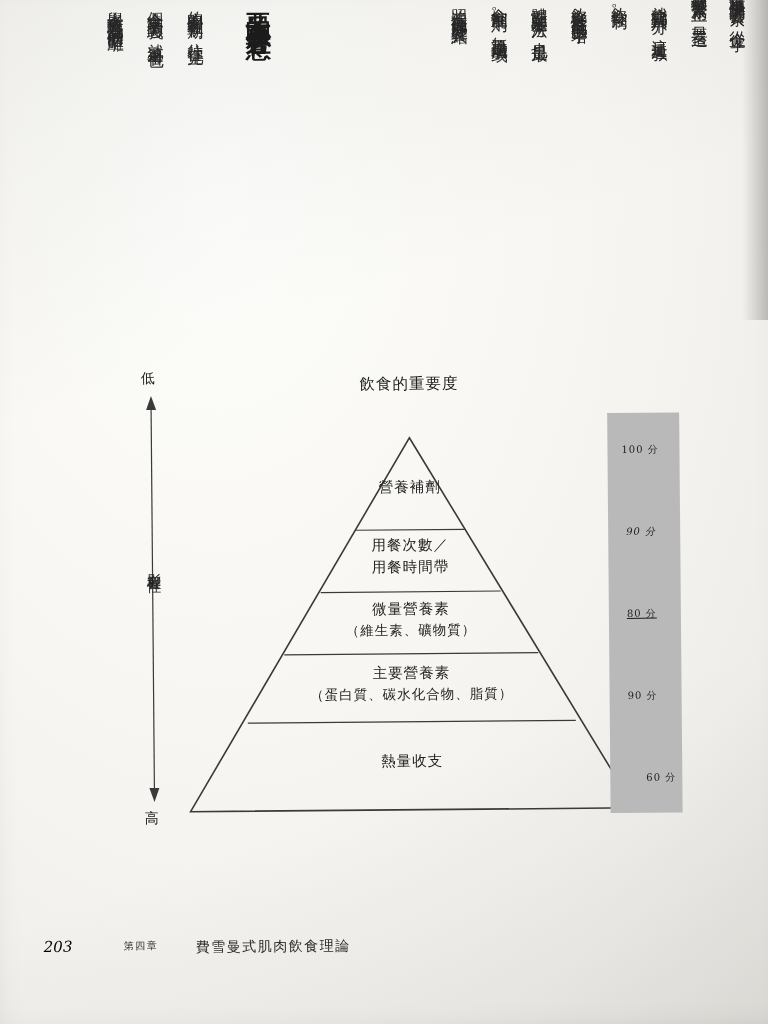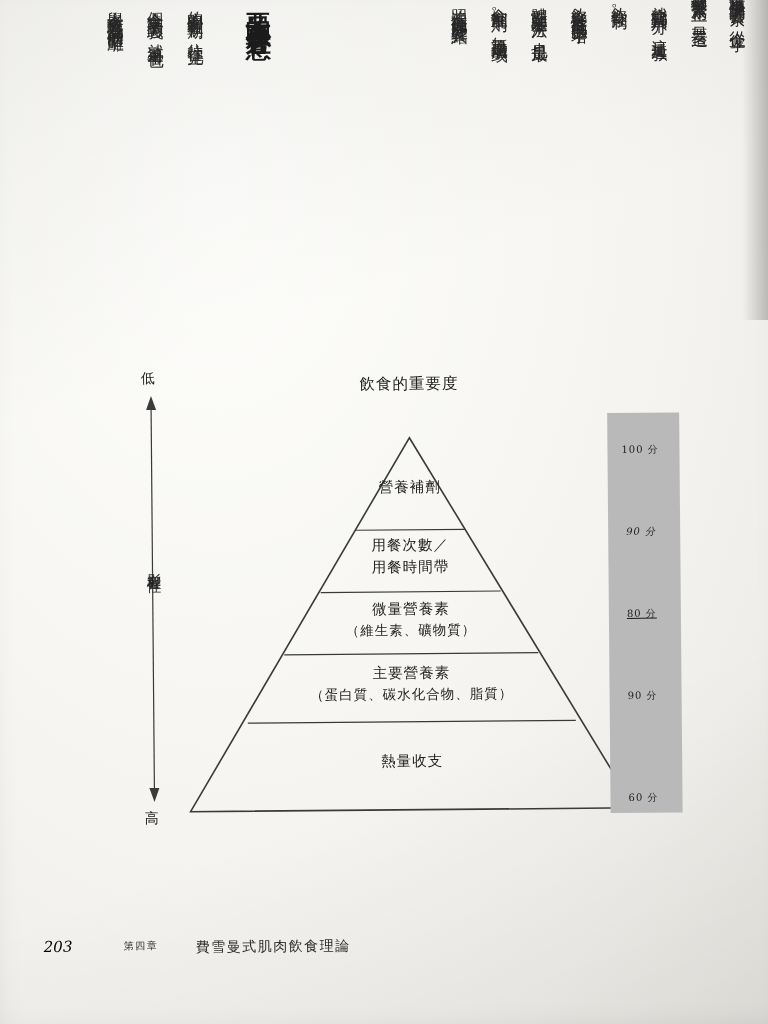--- a/index.html
+++ b/index.html
@@ -205,21 +205,21 @@
         <line x1="32" y1="42" x2="32" y2="432" stroke="#3a3a3a" stroke-width="1.2"></line>
         <polygon points="32,34 27,48 37,48" fill="#3a3a3a"></polygon>
         <polygon points="32,440 27,426 37,426" fill="#3a3a3a"></polygon>
       </svg>
 
       <div style="position:absolute; left:488px; top:55px; width:72px; height:400px; background:#b9b9b9;"></div>
       <div class="score" style="left:502px; top:85px;">100 分</div>
       <div class="score" style="left:506px; top:167px;font-style:italic;">90 分</div>
       <div class="score" style="left:506px; top:249px;text-decoration:underline;">80 分</div>
       <div class="score" style="left:506px; top:331px;">90 分</div>
-      <div class="score" style="left:506px; top:413px;margin-top:20px;">60 分</div>
+      <div class="score" style="left:524px; top:413px;">60 分</div>
 
       <div class="dlabel" style="left:200px; top:14px; width:180px; font-size:15.5px;">飲食的重要度</div>
 
       <div class="axis-cap" style="left:22px; top:8px;">低</div>
       <div class="axis-label" style="left:25px; top:200px;">影響程性</div>
       <div class="axis-cap" style="left:22px; top:448px;">高</div>
 
       <div class="dlabel" style="left:215px; top:118px; width:150px;">營養補劑</div>
 
       <div class="dlabel" style="left:200px; top:176px; width:180px;">用餐次數／</div>

